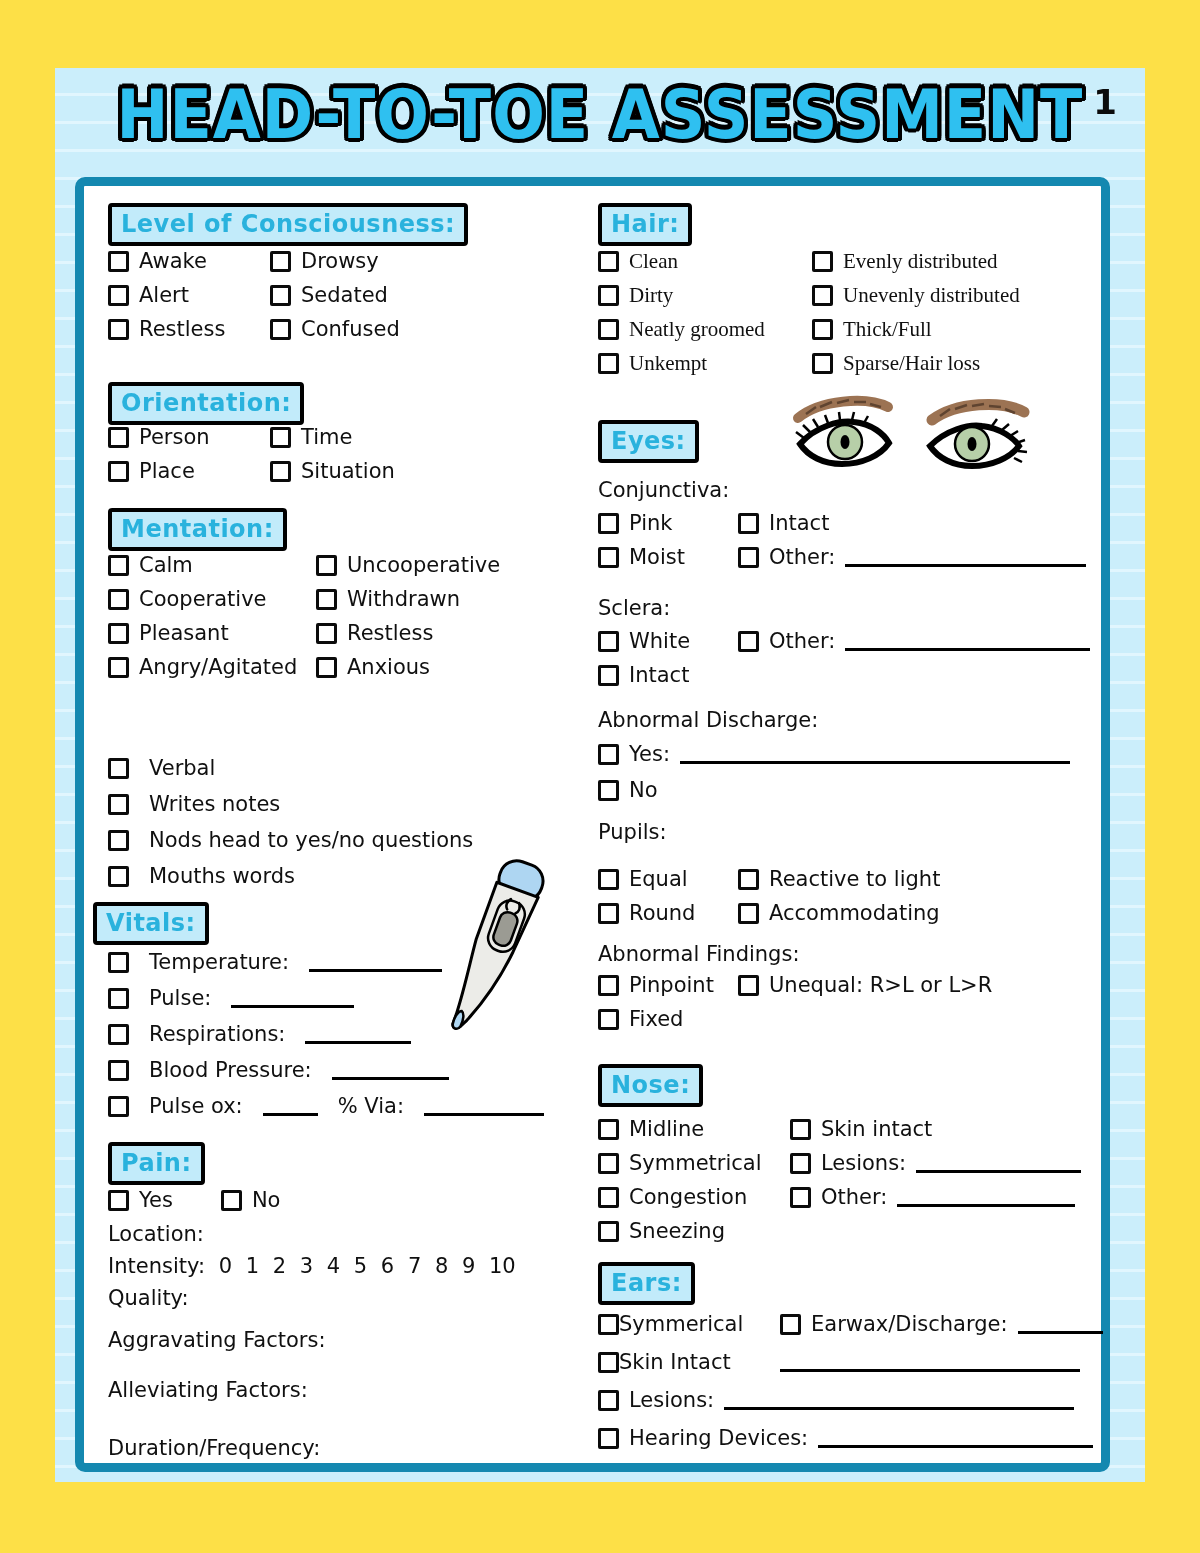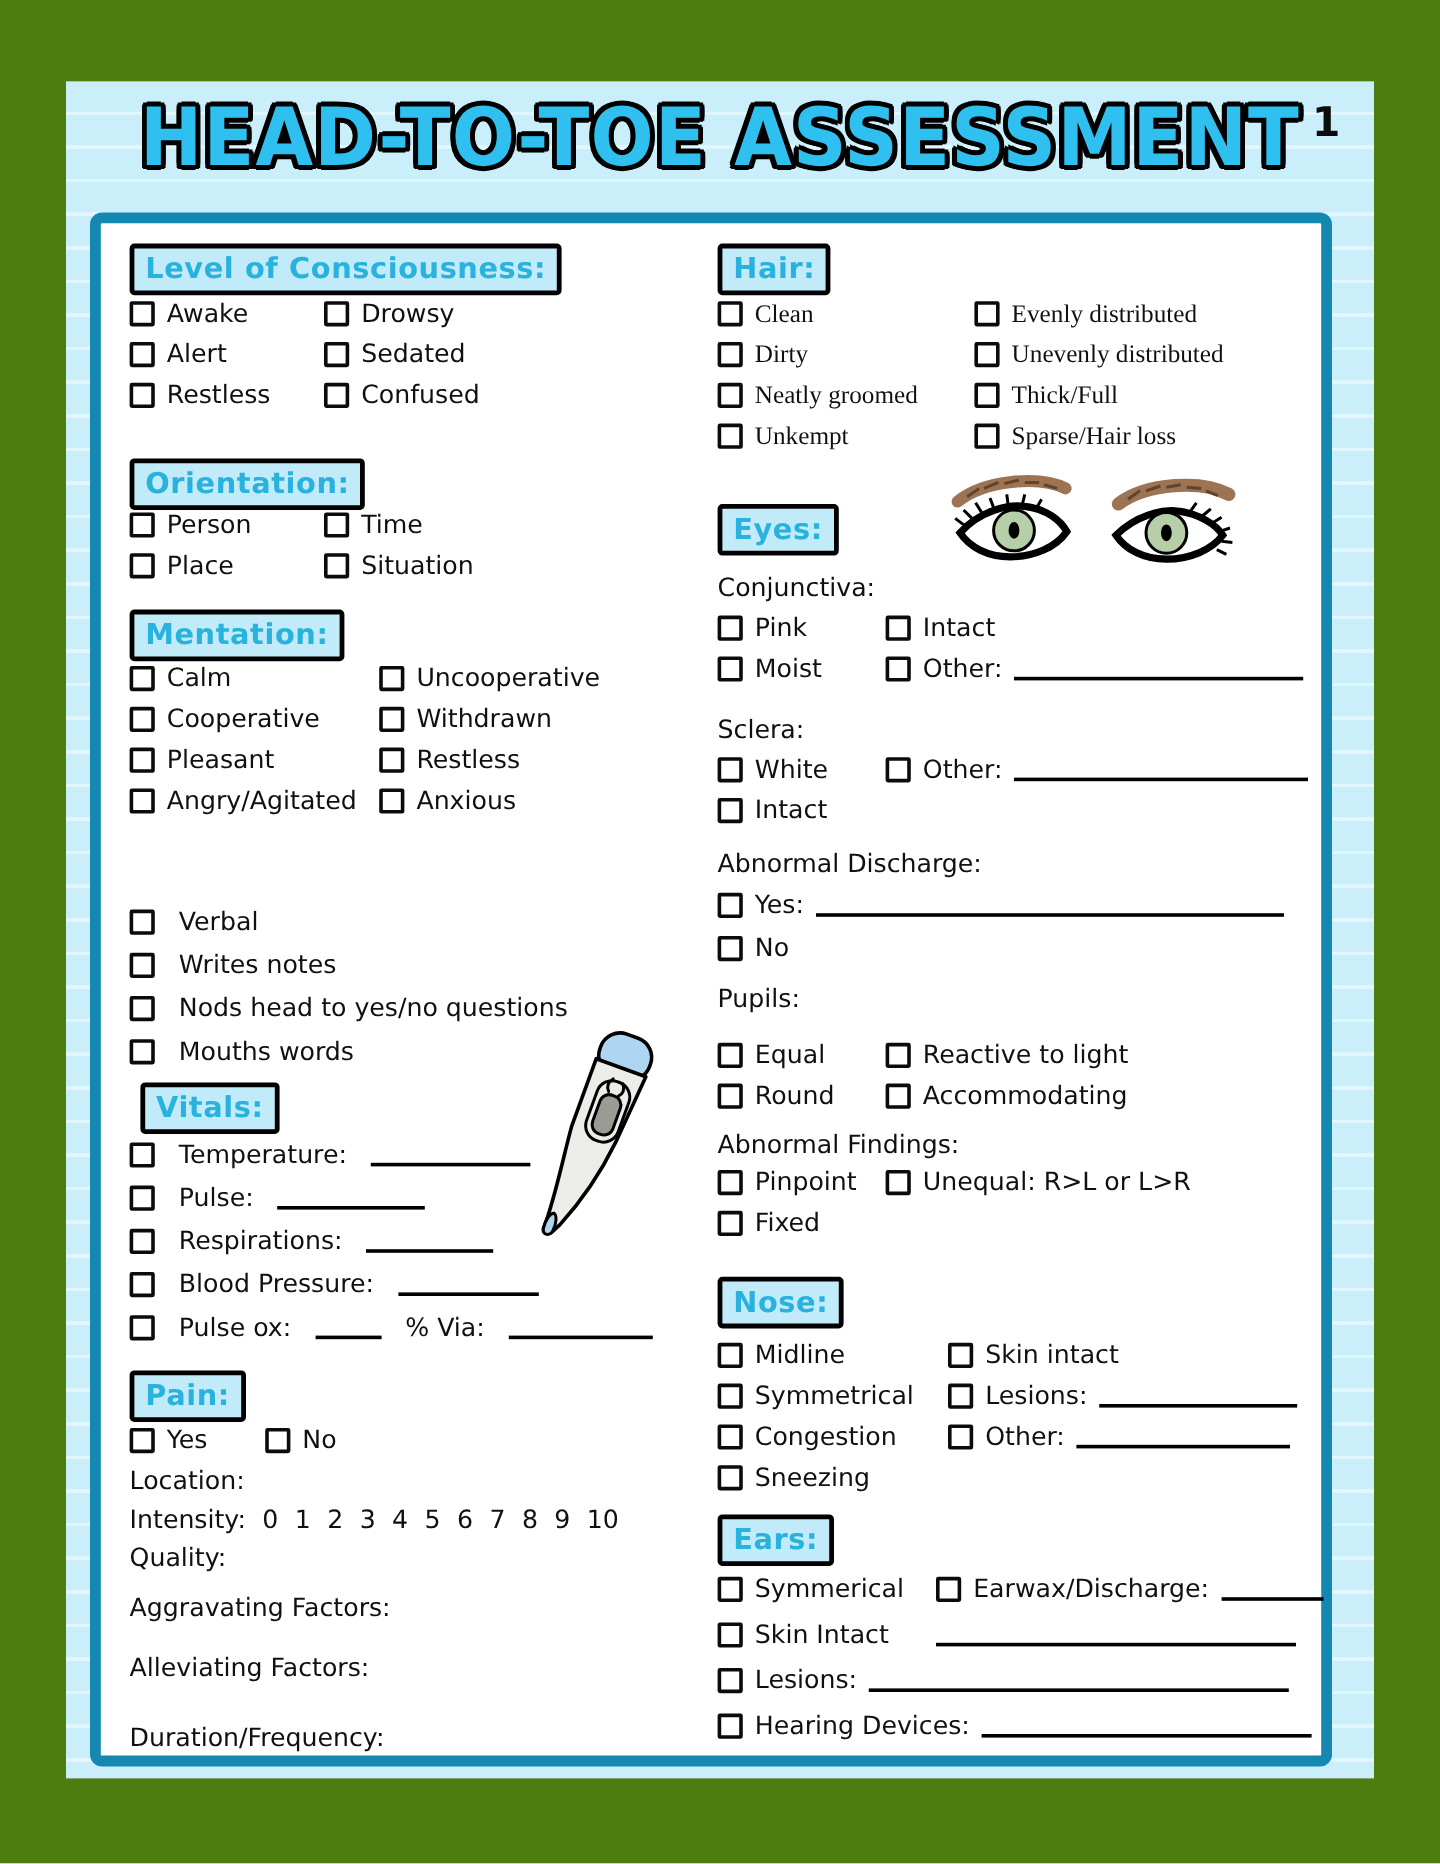--- a/index.html
+++ b/index.html
@@ -1,17 +1,17 @@
 <!DOCTYPE html>
 <html><head>
 <meta charset="utf-8">
 <style>
   * { margin:0; padding:0; box-sizing:border-box; }
   body { font-family:"DejaVu Sans", sans-serif; background:#ffffff; }
-  .page { position:relative; width:1200px; height:1553px; background:#4d7c0f; overflow:hidden; }
+  .page { position:relative; width:1200px; height:1553px; background:#fde047; overflow:hidden; }
 
   .paper {
     position:absolute; left:55px; top:68px; right:55px; bottom:71px;
     background-color:#cbeefb;
     background-image:repeating-linear-gradient(to bottom,
       transparent 0, transparent 25px, #e1f6fe 25px, #e1f6fe 28px);
   }
 
   .title {
     position:absolute; left:0; right:0; top:10px; text-align:center;
@@ -54,21 +54,21 @@
 
   .line { display:inline-block; border-bottom:3px solid #000; height:14px; transform:translateY(3px); flex:none; }
   .w55{width:55px} .w85{width:85px} .w106{width:106px} .w117{width:117px} .w120{width:120px}
   .w123{width:123px} .w133{width:133px} .w165{width:165px} .w178{width:178px}
   .w241{width:241px} .w245{width:245px} .w275{width:275px} .w300{width:300px}
   .w350{width:350px} .w390{width:390px}
 
   .stack .row { margin-bottom:12px;gap:20px; }
   .painfields .sub { display:block; }
   .intensity { word-spacing:7px; }
-  .pair { display:flex; align-items:center; gap:10px; width:172px; flex:none; }
+  .pair { display:flex; align-items:center; width:172px; flex:none; }
 </style>
 </head>
 <body>
 
 <div class="page">
   <div class="paper">
 
     <div class="title">HEAD-TO-TOE ASSESSMENT</div>
     <div class="pagenum">1</div>
 
@@ -170,21 +170,21 @@
         <div class="row">
             <span class="cb"></span>
             <span class="lbl">Nods head to yes/no questions</span>
           </div>
         <div class="row">
             <span class="cb"></span>
             <span class="lbl">Mouths words</span>
           </div>
       </div>
 
-      <div class="abs hdr" style="left:33px; top:716px;">Vitals:</div>
+      <div class="abs hdr" style="left:9px; top:716px;">Vitals:</div>
       <div class="abs stack" style="left:24px; top:764px; width:470px;">
         <div class="row">
             <span class="cb"></span>
             <span class="lbl">Temperature:</span>
             <span class="line w133"></span>
           </div>
         <div class="row">
             <span class="cb"></span>
             <span class="lbl">Pulse:</span>
             <span class="line w123"></span>

